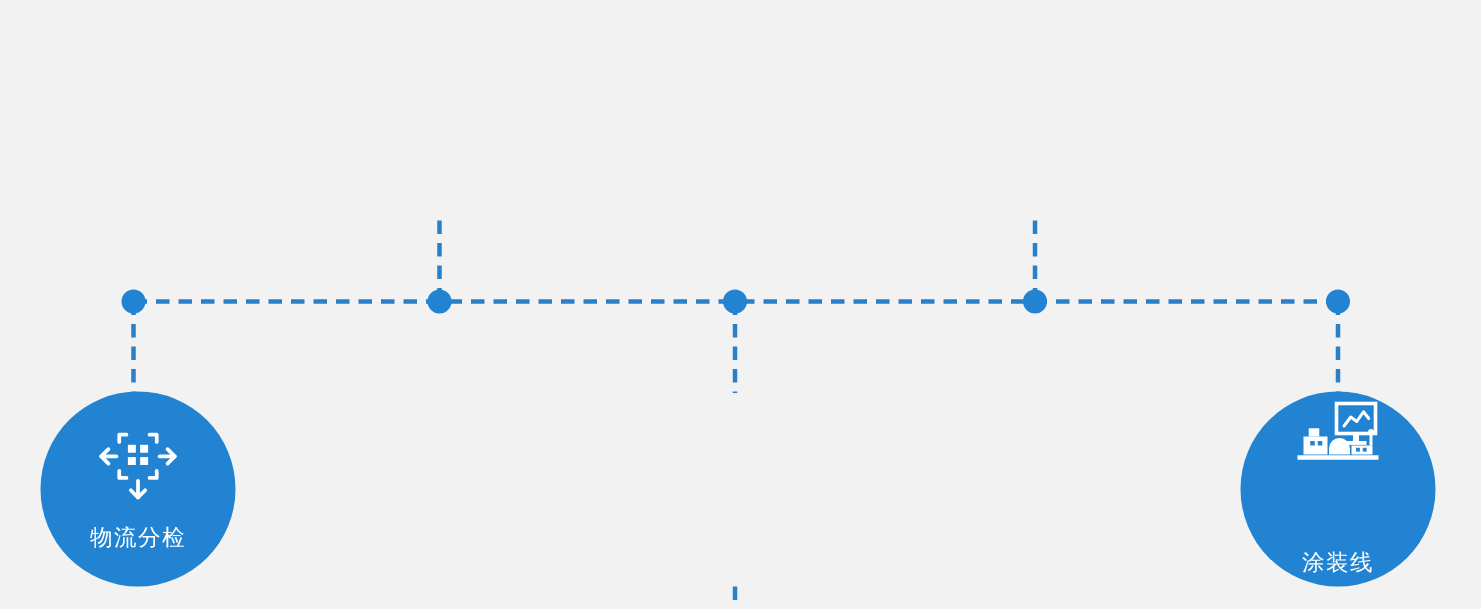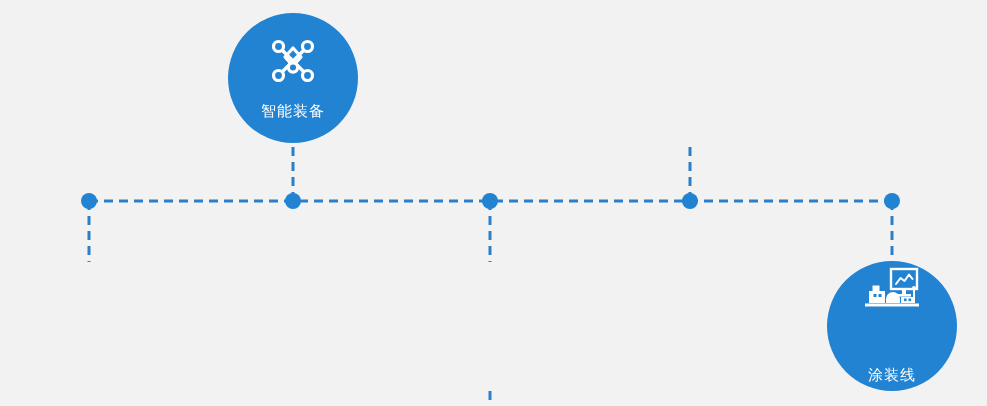--- a/index.html
+++ b/index.html
@@ -87,39 +87,48 @@
     <line x1="892" y1="201" x2="892" y2="262" stroke="#2a7fc9" stroke-width="3" stroke-dasharray="9 6"></line>
 
     <circle cx="89" cy="201" r="8" fill="#2183d2"></circle>
     <circle cx="293" cy="201" r="8" fill="#2183d2"></circle>
     <circle cx="490" cy="201" r="8" fill="#2183d2"></circle>
     <circle cx="690" cy="201" r="8" fill="#2183d2"></circle>
     <circle cx="892" cy="201" r="8" fill="#2183d2"></circle>
   </svg>
 
 
-  <div class="node-circle c-top-1">
+
+
+  <div class="node-circle c-bot-1">
     <span class="node-icon">
-      <svg width="50" height="50" viewBox="0 0 50 50" fill="none" stroke="#ffffff" stroke-width="3.2" stroke-linecap="round" stroke-linejoin="round">
-        <line x1="12" y1="12" x2="25" y2="25"></line>
-        <line x1="38" y1="12" x2="25" y2="25"></line>
-        <line x1="12" y1="38" x2="25" y2="25"></line>
-        <line x1="38" y1="38" x2="25" y2="25"></line>
-        <path d="M25 12 L33 21 L25 30 L17 21 Z"></path>
-        <circle cx="10.5" cy="10.5" r="5" fill="#2183d2"></circle>
-        <circle cx="39.5" cy="10.5" r="5" fill="#2183d2"></circle>
-        <circle cx="10.5" cy="39.5" r="5" fill="#2183d2"></circle>
-        <circle cx="39.5" cy="39.5" r="5" fill="#2183d2"></circle>
-        <circle cx="25" cy="31.5" r="4.6" fill="#2183d2"></circle>
+      <svg width="54" height="50" viewBox="0 0 56 52" fill="none" stroke="#ffffff" stroke-width="2.6" stroke-linecap="round" stroke-linejoin="round">
+
+        <path d="M20 5 L15 5 L15 10"></path>
+        <path d="M36 5 L41 5 L41 10"></path>
+        <path d="M15 30 L15 35 L20 35"></path>
+        <path d="M41 30 L41 35 L36 35"></path>
+
+        <rect x="21" y="12" width="5.5" height="5.5" fill="#ffffff" stroke="none"></rect>
+        <rect x="29.5" y="12" width="5.5" height="5.5" fill="#ffffff" stroke="none"></rect>
+        <rect x="21" y="20.5" width="5.5" height="5.5" fill="#ffffff" stroke="none"></rect>
+        <rect x="29.5" y="20.5" width="5.5" height="5.5" fill="#ffffff" stroke="none"></rect>
+
+        <line x1="13" y1="20" x2="2.5" y2="20"></line>
+        <path d="M7.5 15 L2.5 20 L7.5 25"></path>
+
+        <line x1="43" y1="20" x2="53.5" y2="20"></line>
+        <path d="M48.5 15 L53.5 20 L48.5 25"></path>
+
+        <line x1="28" y1="37" x2="28" y2="48.5"></line>
+        <path d="M23 43.5 L28 48.5 L33 43.5"></path>
       </svg>
     </span>
-    <span class="node-label">智能装备</span>
+    <span class="node-label">物流分检</span>
   </div>
-
-
 
 
   <div class="node-circle c-bot-3">
     <span class="node-icon">
       <svg width="58" height="46" viewBox="0 0 58 46" fill="none" stroke="none">
 
         <rect x="28" y="2" width="26" height="20" fill="none" stroke="#ffffff" stroke-width="2.4"></rect>
         <path d="M33 17 L37.5 11 L41.5 14 L46 7.5 L49.5 12" fill="none" stroke="#ffffff" stroke-width="2" stroke-linecap="round" stroke-linejoin="round"></path>
 
         <rect x="39" y="22" width="4" height="5" fill="#ffffff"></rect>

